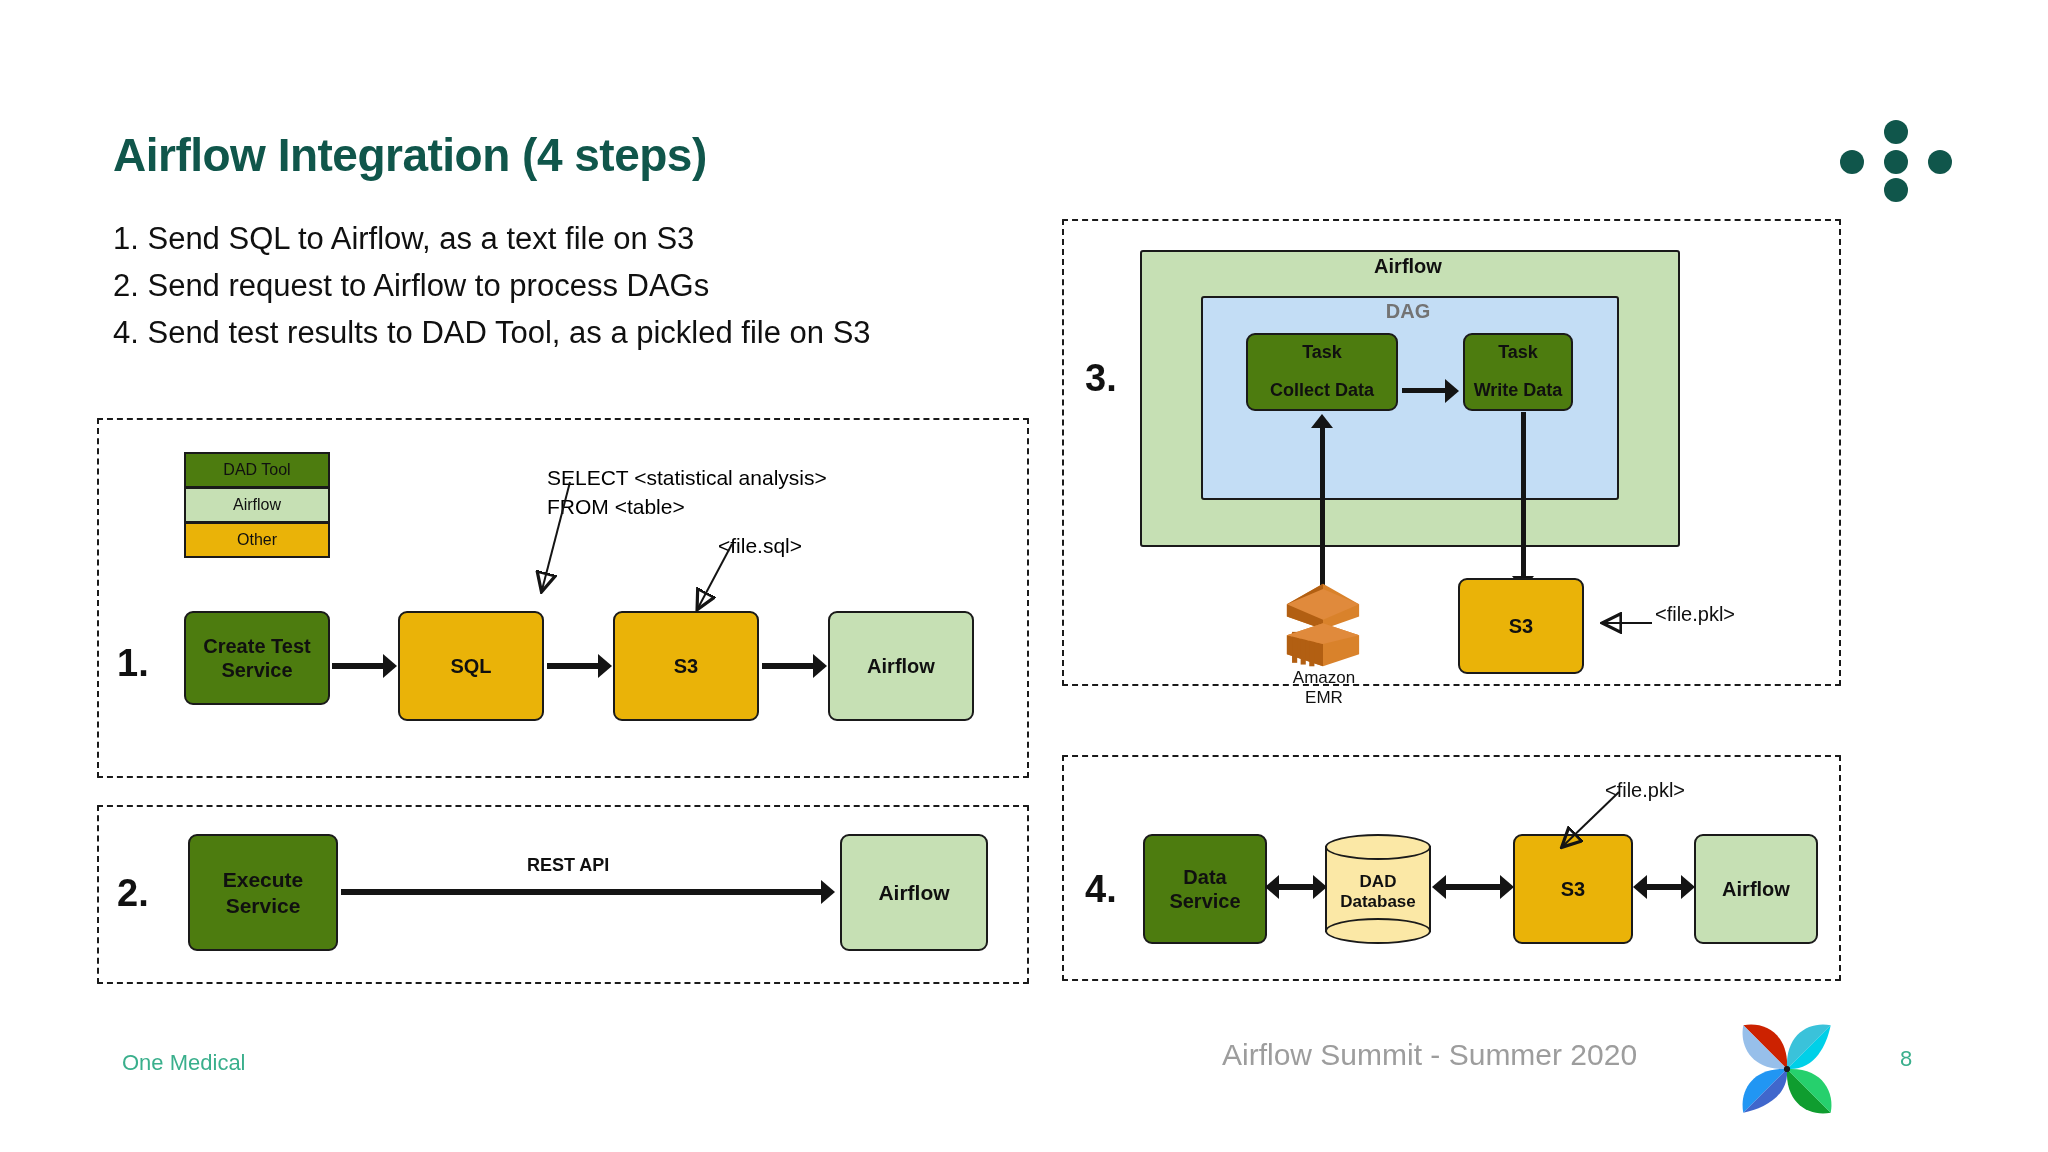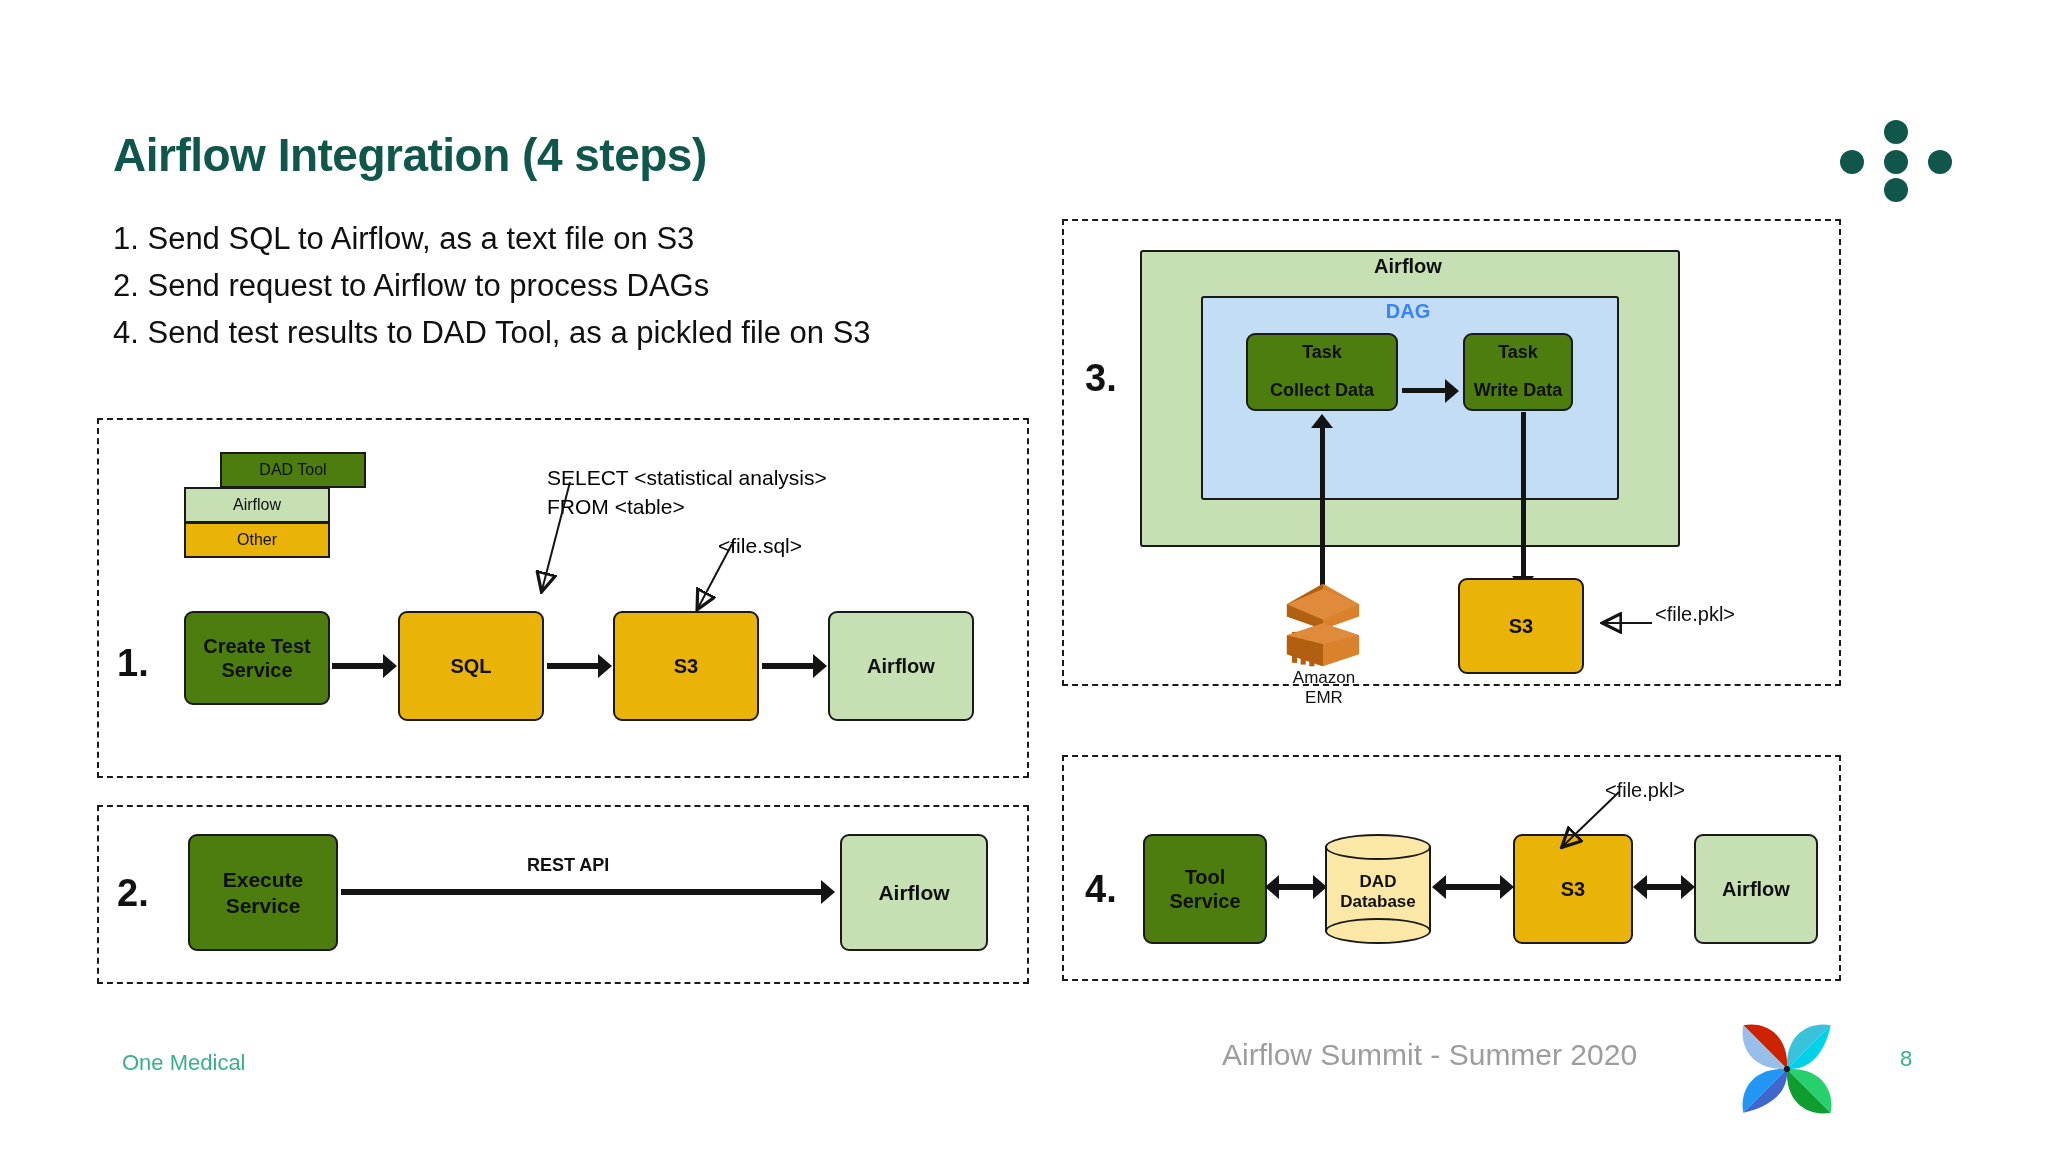--- a/index.html
+++ b/index.html
@@ -120,21 +120,21 @@
   #d3-airflow-label{
     left:1140px; top:255px; width:536px; text-align:center;
     font-size:20px; font-weight:bold; color:#101010;
   }
   #d3-dag-box{
     left:1201px; top:296px; width:414px; height:200px;
     background:#c3ddf5; border:2px solid #1a1a1a; border-radius:3px;
   }
   #d3-dag-label{
     left:1201px; top:300px; width:414px; text-align:center;
-    font-size:20px; font-weight:bold; color:#3b82f6;
+    font-size:20px; font-weight:bold; color:#737373;
   }
   #d3-task1{ left:1246px; top:333px; width:152px; height:78px; }
   #d3-task2{ left:1463px; top:333px; width:110px; height:78px; }
   .task-inner{ display:flex; flex-direction:column; gap:16px; font-size:18px; }
   #d3-task-arrow{ left:1402px; top:388px; width:44px; }
 
   
   .varrow{ position:absolute; width:5px; background:#141414; }
   .varrow.up:before{
     content:""; position:absolute; top:-13px; left:-9px;
@@ -218,21 +218,21 @@
 <div class="abs" id="bullet-list">
   <div class="bullet">1. Send SQL to Airflow, as a text file on S3</div>
   <div class="bullet">2. Send request to Airflow to process DAGs</div>
   <div class="bullet">4. Send test results to DAD Tool, as a pickled file on S3</div>
 </div>
 
 <div class="abs panel" id="panel-1"></div>
 <div class="abs step-num" id="step-num-1">1.</div>
 
 <div class="abs" id="legend">
-  <div class="legend-cell fill-dad" style="top:0px;margin-left:36px;">
+  <div class="legend-cell fill-dad" style="top:0px;">
     <span>DAD Tool</span>
   </div>
   <div class="legend-cell fill-air" style="top:35px;">
     <span>Airflow</span>
   </div>
   <div class="legend-cell fill-oth" style="top:70px;">
     <span>Other</span>
   </div>
 </div>
 
@@ -339,21 +339,21 @@
   </defs>
   <line x1="56" y1="11" x2="8" y2="11" stroke="#141414" stroke-width="2" marker-end="url(#openArrow2)"></line>
 </svg>
 <div class="abs" id="d3-pkl-text">&lt;file.pkl&gt;</div>
 
 <div class="abs panel" id="panel-4"></div>
 <div class="abs step-num" id="step-num-4">4.</div>
 
 <div class="node fill-dad" id="d4-box-data">
   <div>
-    <span>Tool</span><br><span>Service</span>
+    <span>Data</span><br><span>Service</span>
   </div>
 </div>
 
 <div class="abs" id="d4-cyl">
   <div class="cyl-body"></div>
   <div class="cyl-bot"></div>
   <div class="cyl-top"></div>
   <div class="cyl-label">
     <span>DAD</span><br><span>Database</span>
   </div>

